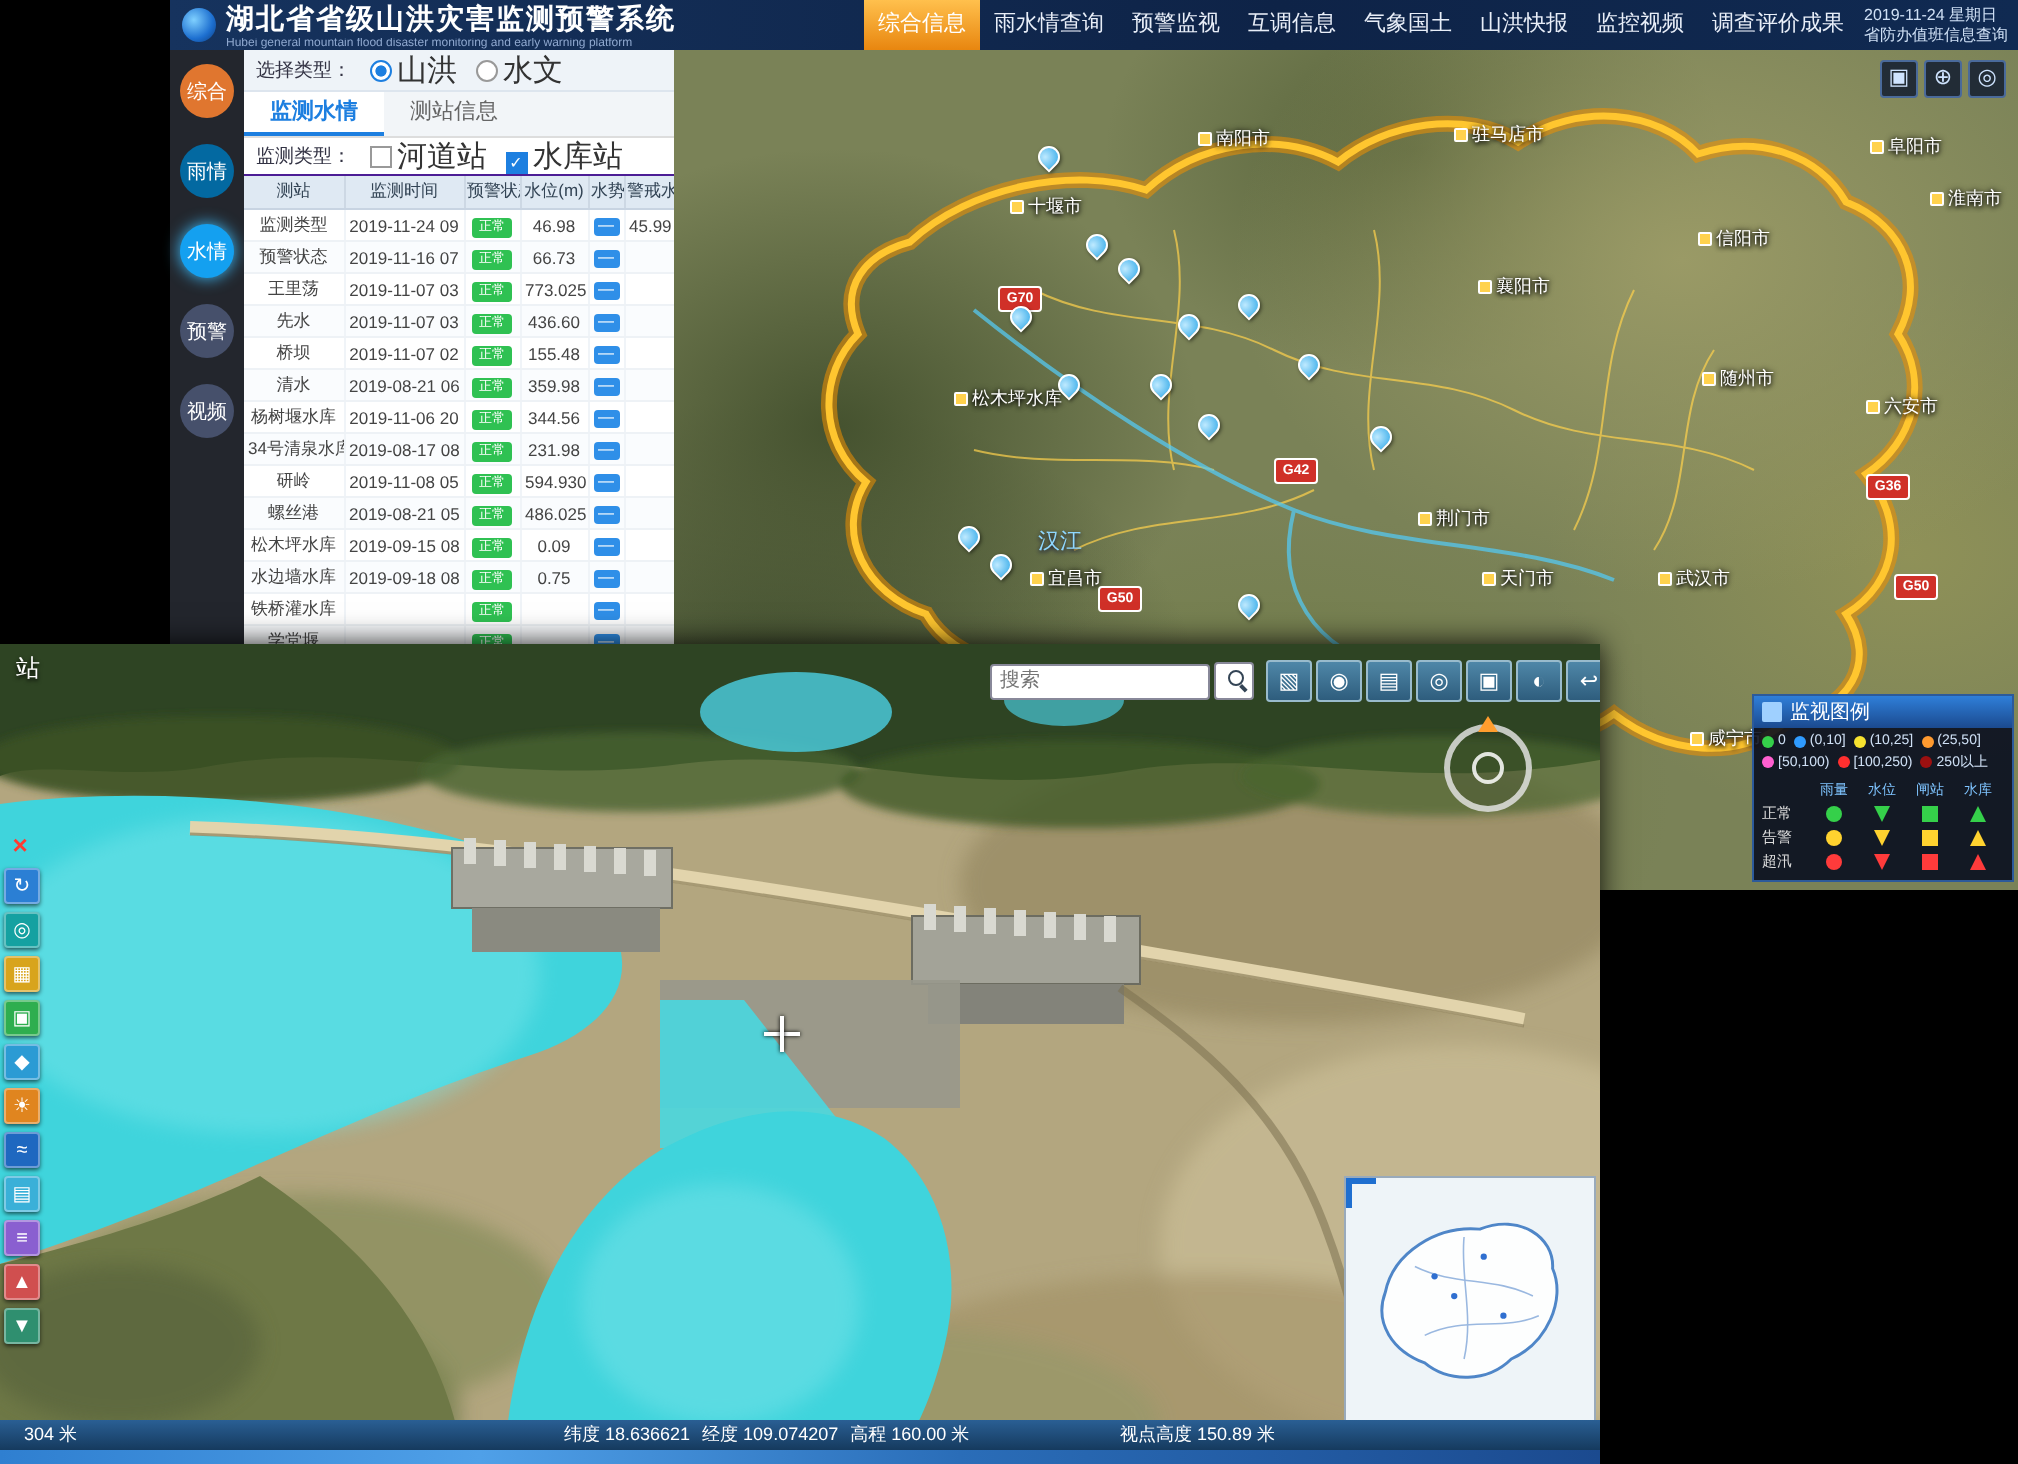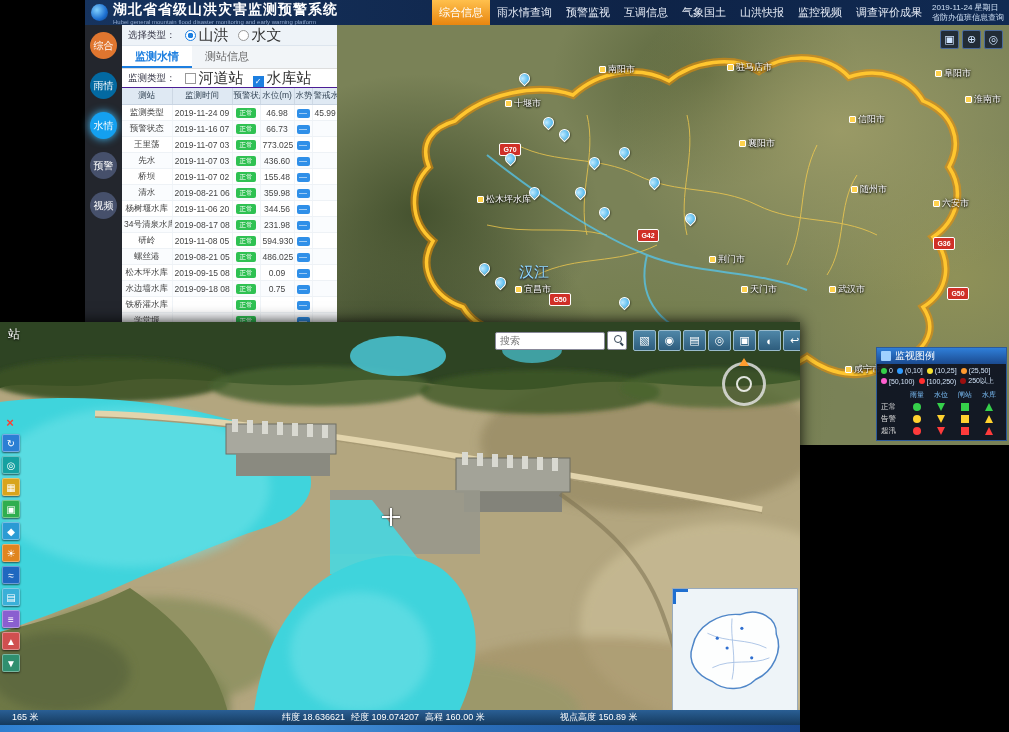--- a/index.html
+++ b/index.html
@@ -63,21 +63,21 @@
       radial-gradient(260px 200px at 12% 45%, #45522f 0%, transparent 70%),
       radial-gradient(300px 220px at 8% 78%, #3c4a2c 0%, transparent 70%),
       radial-gradient(280px 200px at 45% 88%, #6f7b46 0%, transparent 70%),
       radial-gradient(320px 240px at 75% 25%, #9a9a66 0%, transparent 70%),
       radial-gradient(260px 200px at 92% 60%, #8f9158 0%, transparent 70%),
       radial-gradient(220px 160px at 55% 12%, #57633a 0%, transparent 70%);}
   #map-svg{position:absolute;left:0;top:0;}
   .city{position:absolute;font-size:9px;color:#fff;text-shadow:0 1px 2px #000,0 0 3px #000;display:flex;
     gap:2px;align-items:center;white-space:nowrap;}
   .city::before{content:"";width:5px;height:5px;background:#ffd24d;border:1px solid #fff;border-radius:1px;}
-  .river-label{position:absolute;font-size:15px;color:#8fd8ff;text-shadow:0 1px 2px #003;}
+  .river-label{position:absolute;font-size:11px;color:#8fd8ff;text-shadow:0 1px 2px #003;}
   .shield{position:absolute;width:20px;height:11px;background:#d03028;border:1px solid #fff;border-radius:2px;
     color:#fff;font-size:7px;line-height:11px;text-align:center;font-weight:bold;}
   .drop{position:absolute;width:9px;height:9px;background:radial-gradient(circle at 35% 35%,#bfeaff,#2fa8e8);
     border:1px solid #fff;border-radius:50% 50% 50% 0;transform:rotate(-45deg);box-shadow:0 1px 2px rgba(0,0,0,.5);}
   #map-toolbar{position:absolute;right:6px;top:5px;display:flex;gap:3px;}
   .mbtn{width:17px;height:17px;background:rgba(18,28,48,.85);border:1px solid #4a6a9a;border-radius:2px;
     color:#cfe4ff;font-size:11px;line-height:16px;text-align:center;cursor:pointer;}
 
   #legend{position:absolute;right:2px;bottom:4px;width:129px;background:rgba(5,10,30,.88);
     border:1px solid #2c5a9a;}
@@ -574,21 +574,21 @@
           <circle cx="70" cy="40" r="1.6"></circle>
             <circle cx="55" cy="60" r="1.6"></circle>
           <circle cx="80" cy="70" r="1.6"></circle>
             <circle cx="45" cy="50" r="1.6"></circle>
         </g>
       </svg>
       <span class="corner"></span>
     </div>
 
     <div id="vstatus">
-      <span class="scale">165 米</span>
+      <span class="scale">304 米</span>
       <span class="coords">
         <span>纬度 18.636621</span>
         <span>经度 109.074207</span>
         <span>高程 160.00 米</span>
       </span>
       <span class="view">视点高度 150.89 米</span>
     </div>
     <div id="vstrip"></div>
   </section>
 </div>

